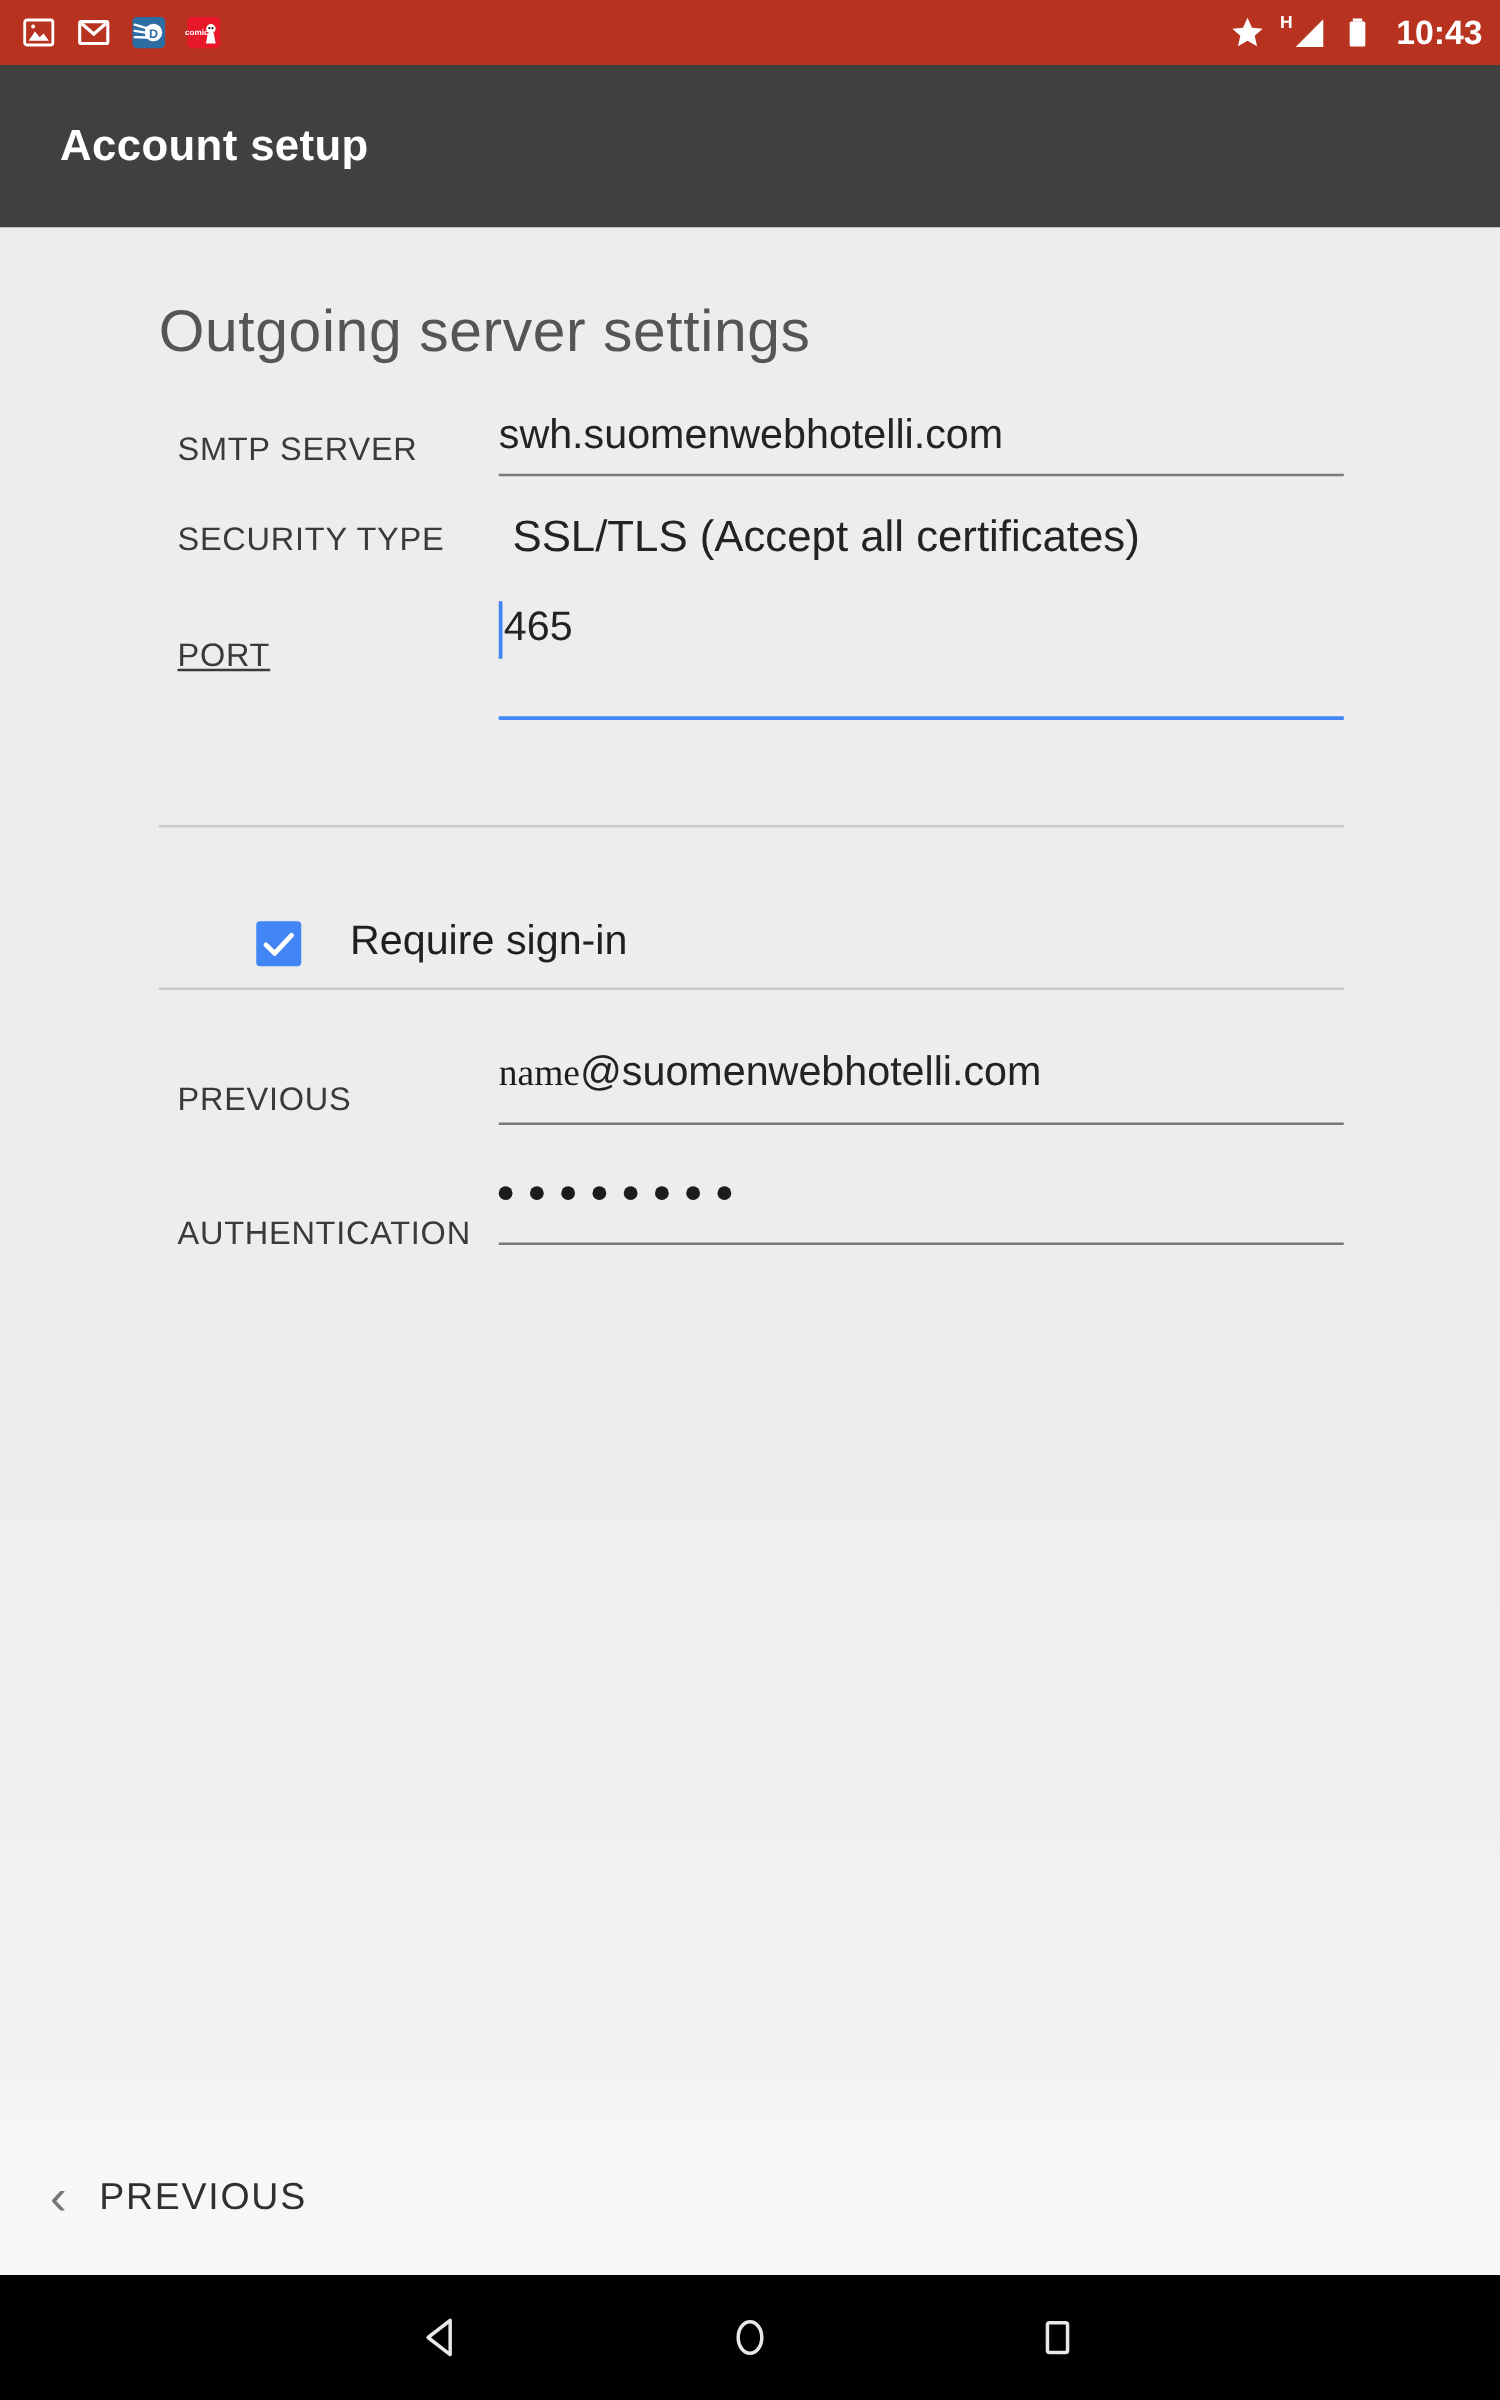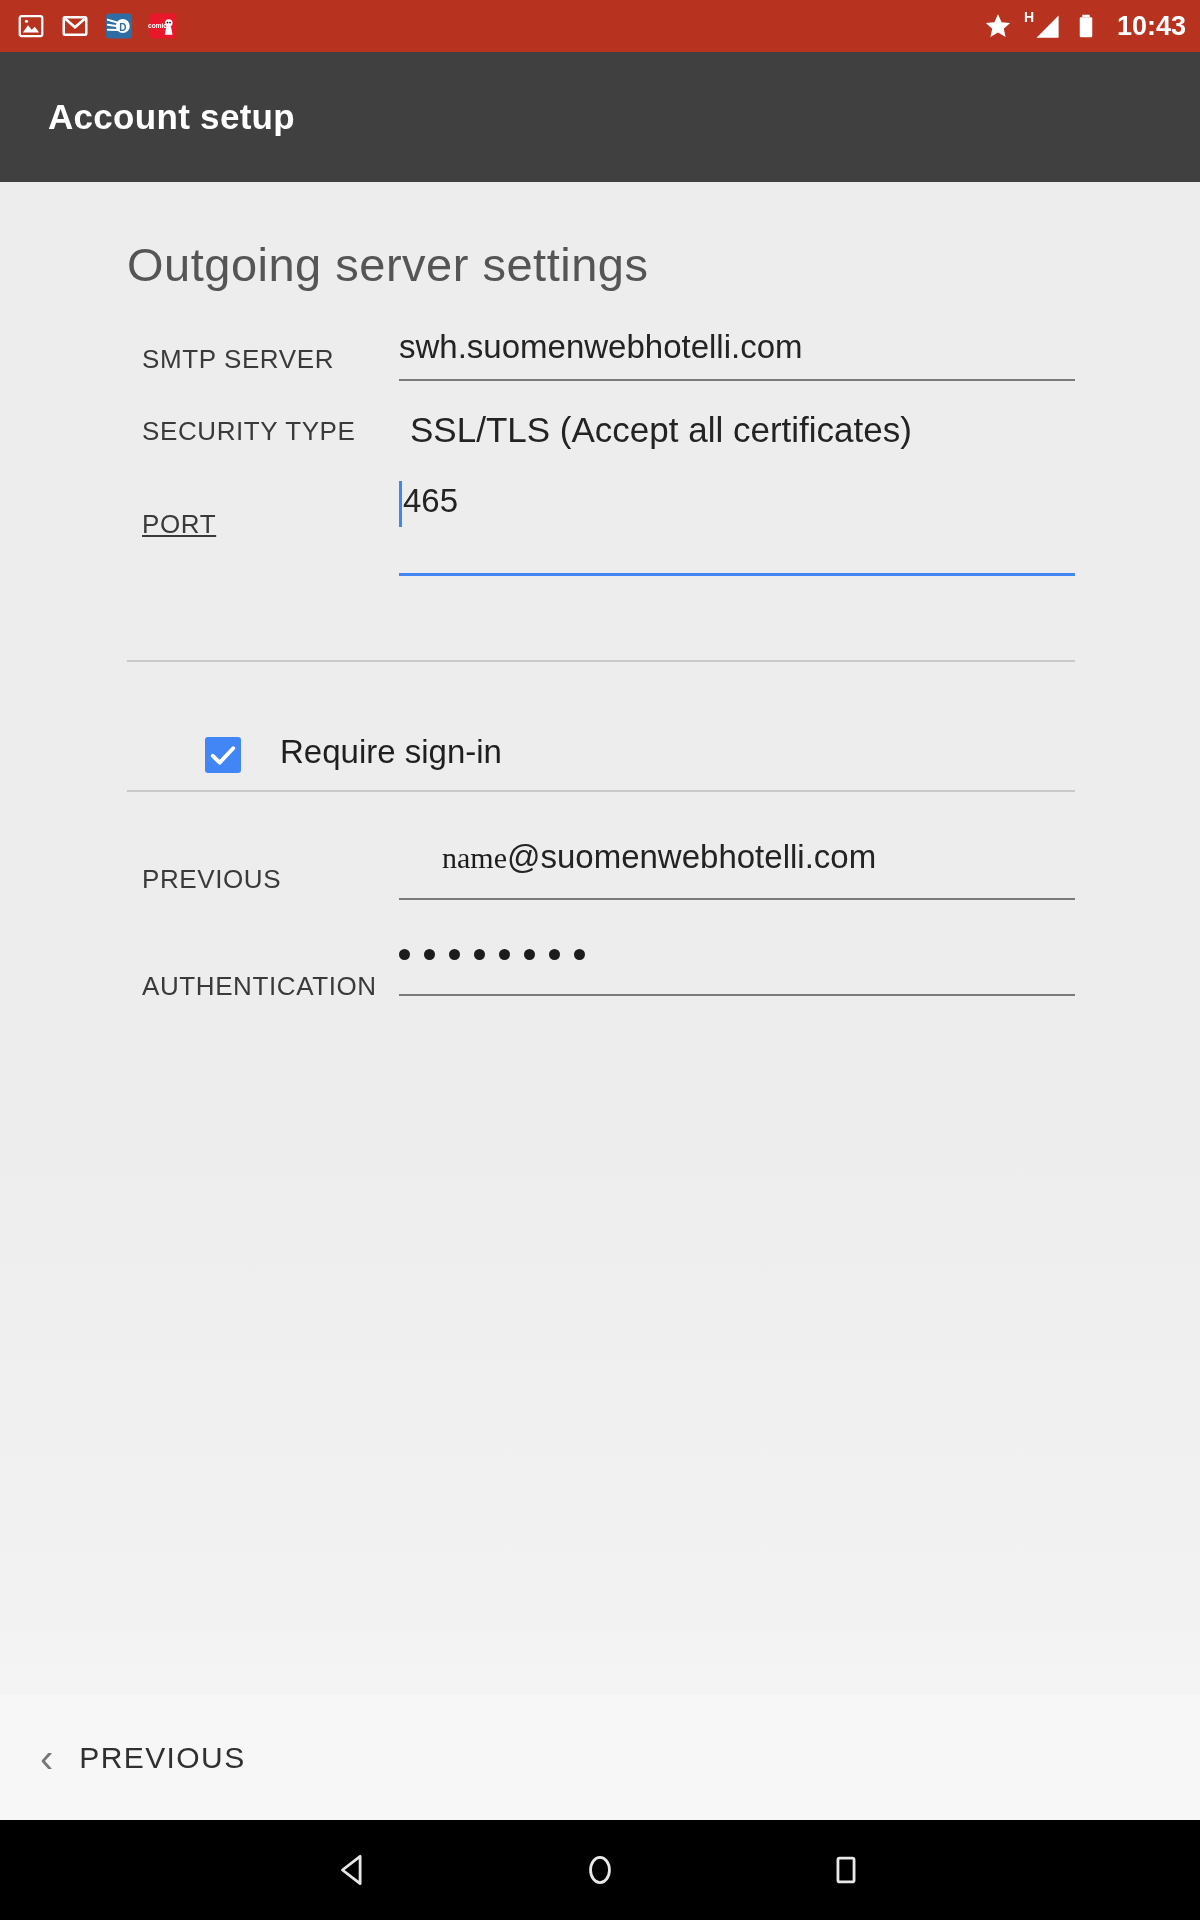--- a/index.html
+++ b/index.html
@@ -104,21 +104,20 @@
   .checkbox-label {
     position:absolute; left:258px; top:-4px;
     font-size:33px; color:#1f1f1f; white-space:nowrap;margin-left:22px;
   }
 
   
   .redact-serif {
     font-family:"Liberation Serif", serif;
     font-size:30px;
     color:#1c1c1c;
-    margin-left:43px;
   }
 
   .pw-dots { display:flex; align-items:center; gap:14px; height:33px; }
   .pw-dot { width:11px; height:11px; border-radius:50%; background:#1c1c1c; }
 
   
   .button-bar {
     position:absolute; left:0; bottom:0; width:1200px; height:125px;
     background:#f7f7f7;
   }

